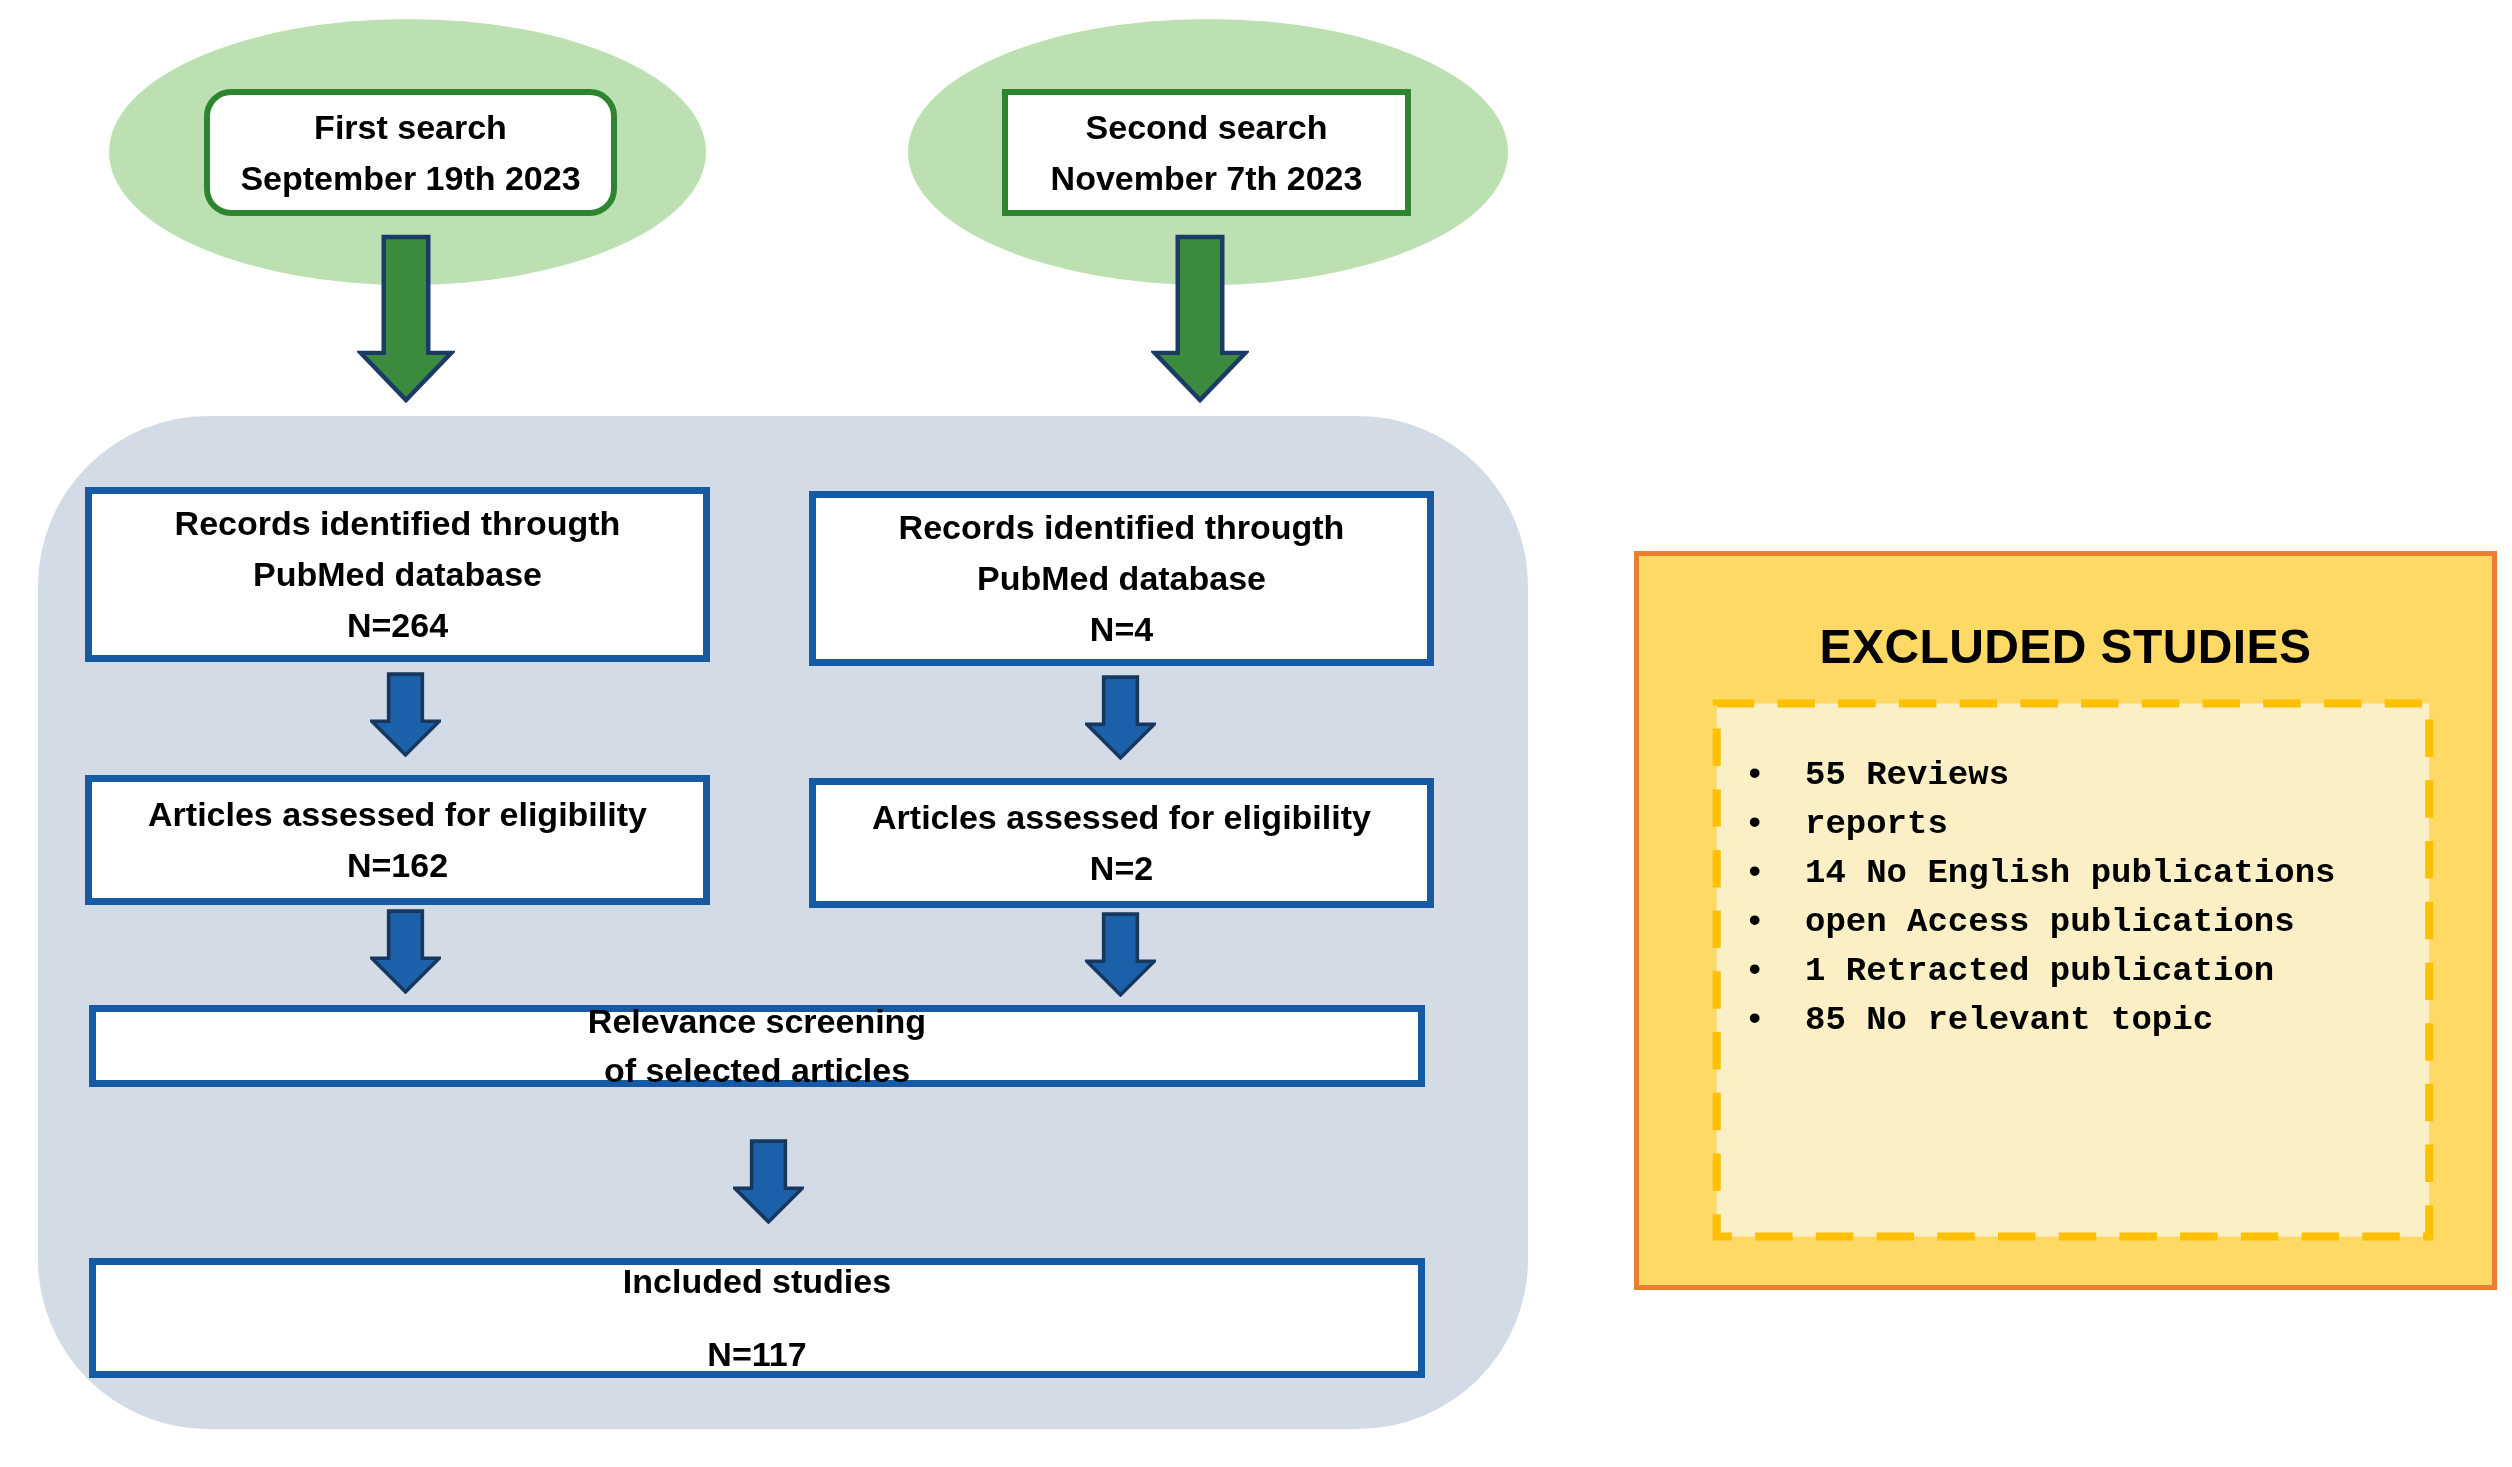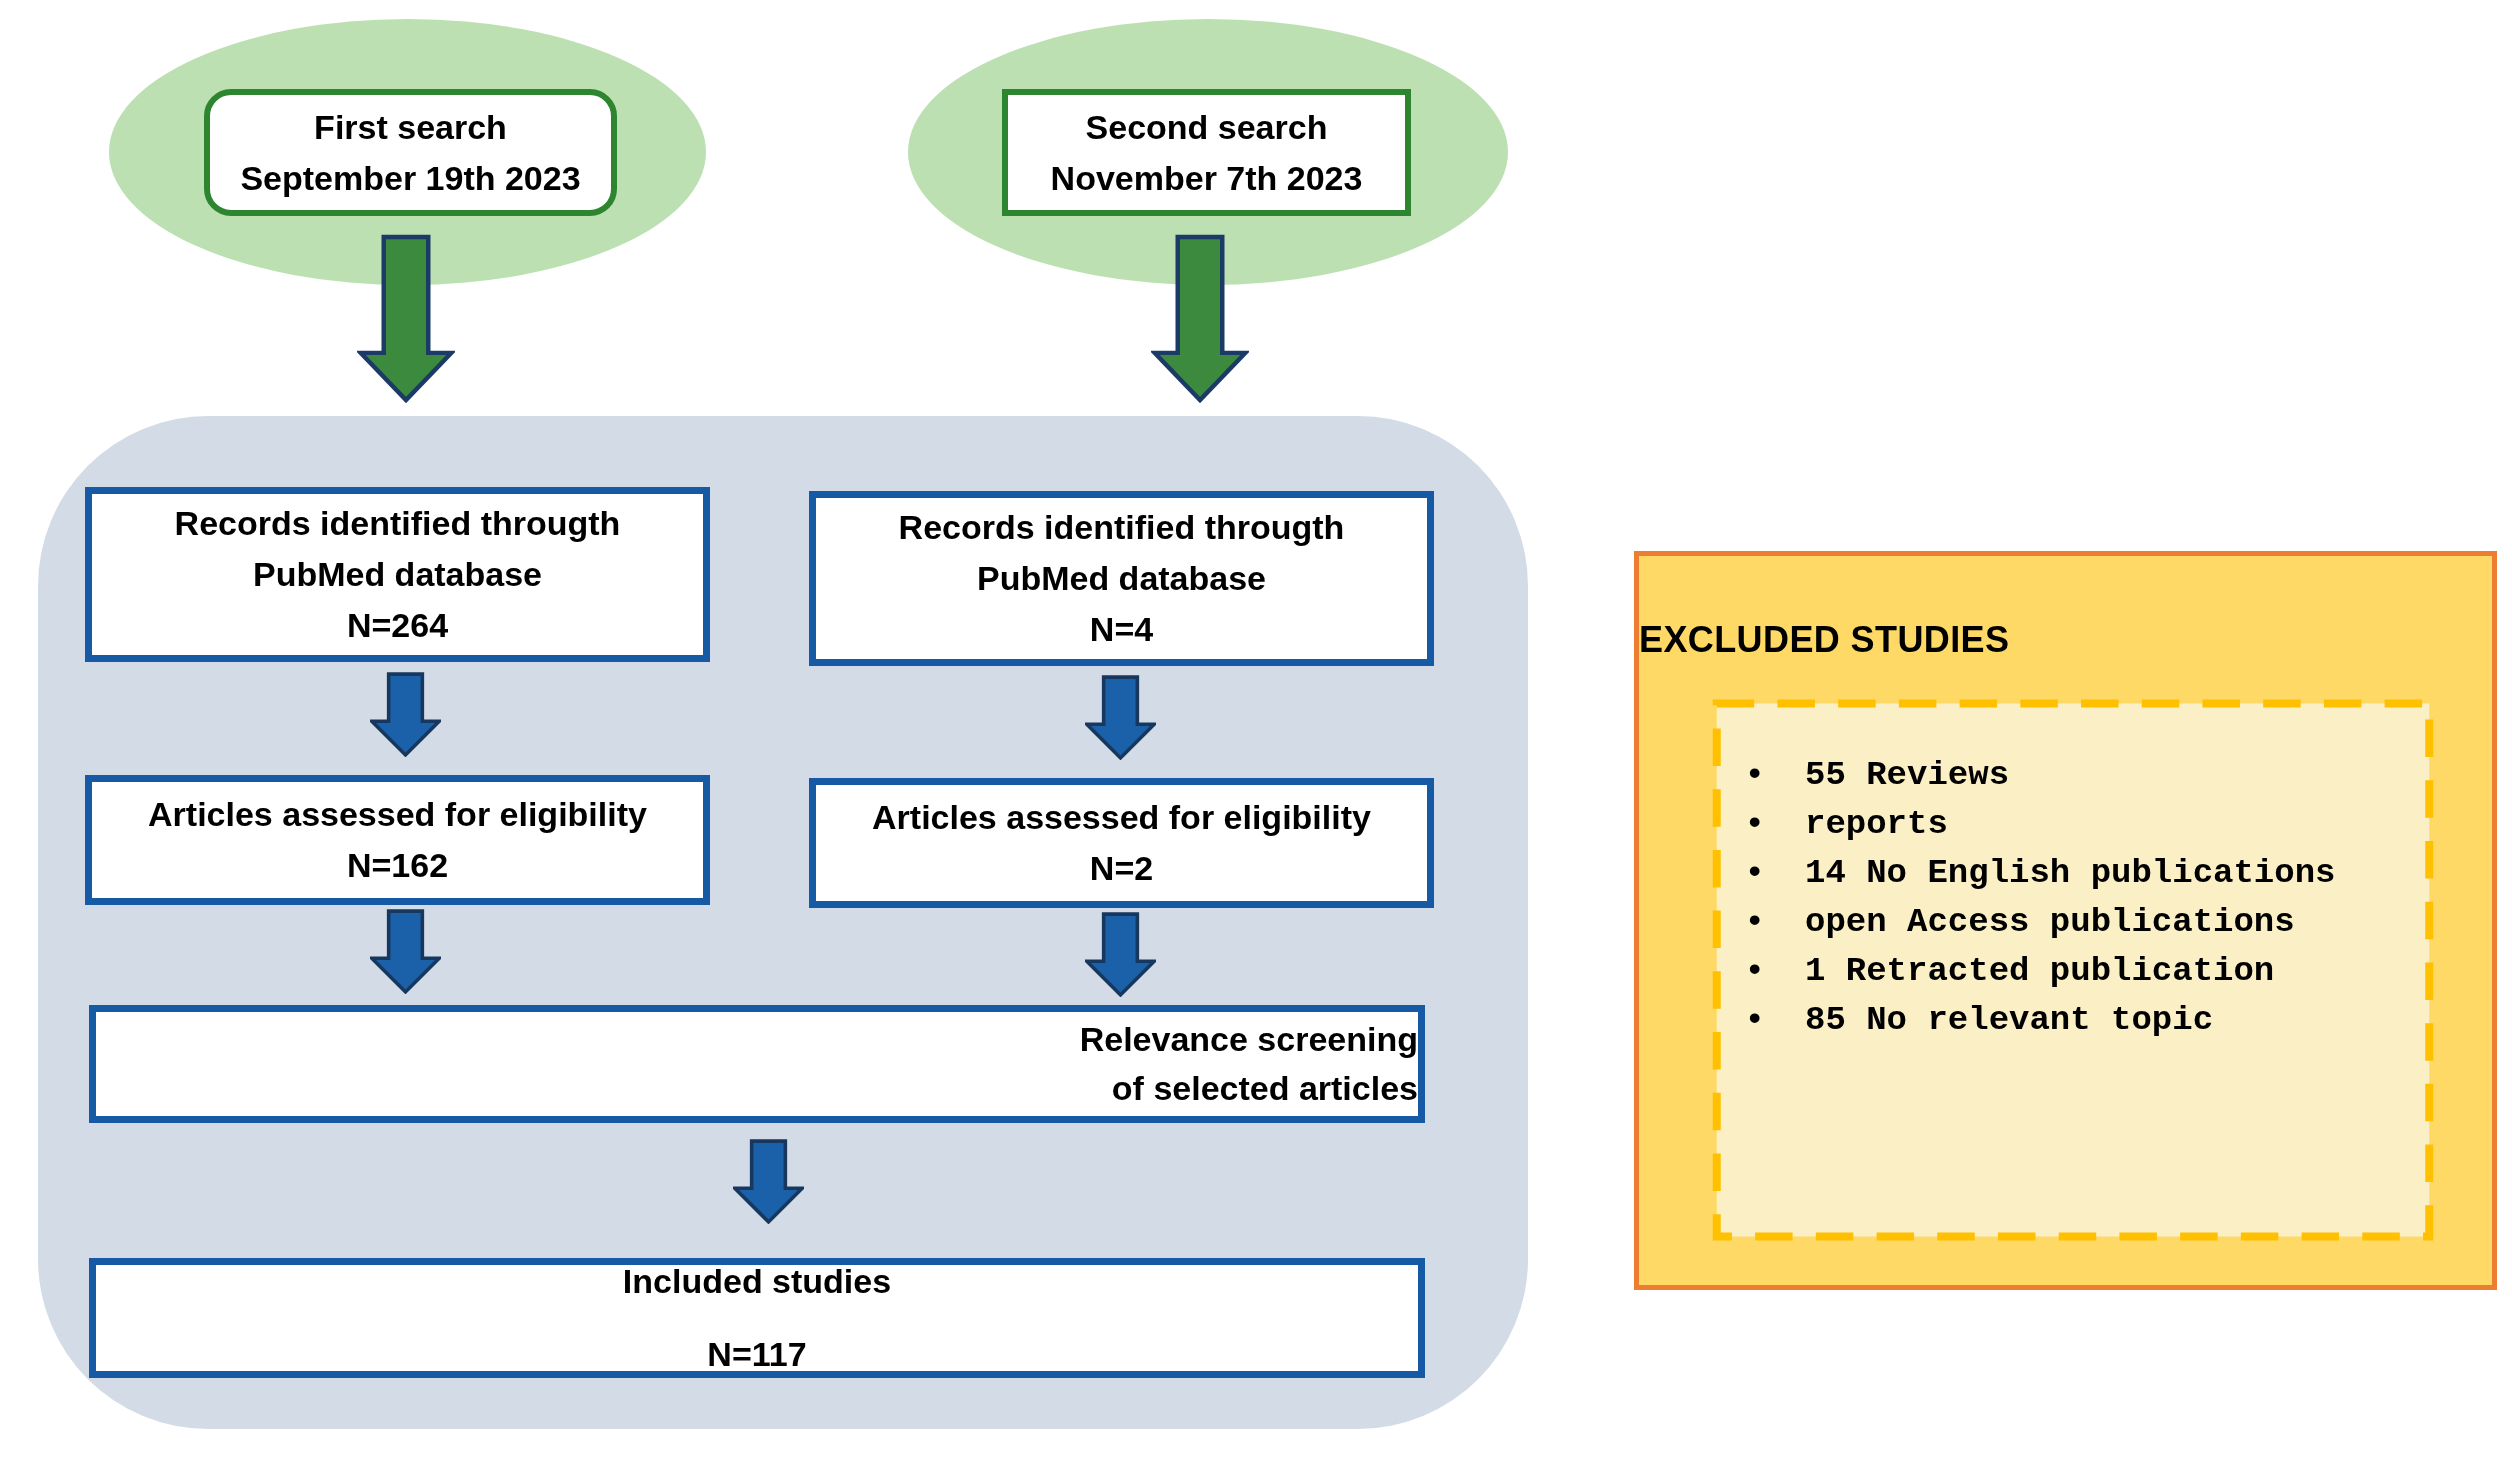--- a/index.html
+++ b/index.html
@@ -46,21 +46,22 @@
     left:1634px; top:551px;
     width:863px; height:739px;
     background:#FFD966;
     border:5.4px solid #ED7D31;
     box-sizing:border-box;
   }
   .excluded-title{
     position:absolute;
     left:0; top:63px;
     width:100%;
-    font-size:36px;
+    text-align:center;
+    font-size:48px;
     letter-spacing:0.4px;
   }
   .excluded-inner{
     position:absolute;
     left:73px; top:143px;
     width:722px; height:542px;font-family:Liberation Mono, monospace;
   }
   .excluded-inner svg{position:absolute;left:0;top:0;}
   .excluded-list{
     position:absolute;
@@ -137,21 +138,21 @@
     <div>N=2</div>
   </div>
 
   <svg class="arrow" style="left:370px;top:909px;" width="71" height="85" viewBox="0 0 80 95">
     <polygon points="21,2 59,2 59,55 78,55 40,93 2,55 21,55" fill="#1B61A9" stroke="#17375E" stroke-width="4"></polygon>
   </svg>
   <svg class="arrow" style="left:1085px;top:912px;" width="71" height="85" viewBox="0 0 80 95">
     <polygon points="21,2 59,2 59,55 78,55 40,93 2,55 21,55" fill="#1B61A9" stroke="#17375E" stroke-width="4"></polygon>
   </svg>
 
-  <div class="box blue-border" style="left:89px;top:1005px;width:1336px;height:118px;line-height:49px;align-items:flex-end;">
+  <div class="box blue-border" style="left:89px;top:1005px;width:1336px;height:82px;line-height:49px;">
     <div>Relevance screening</div>
     <div>of selected articles</div>
   </div>
 
   <svg class="arrow" style="left:733px;top:1139px;" width="71" height="85" viewBox="0 0 80 95">
     <polygon points="21,2 59,2 59,55 78,55 40,93 2,55 21,55" fill="#1B61A9" stroke="#17375E" stroke-width="4"></polygon>
   </svg>
 
   <div class="box blue-border" style="left:89px;top:1258px;width:1336px;height:120px;line-height:49px;gap:24px;">
     <div>Included studies</div>

